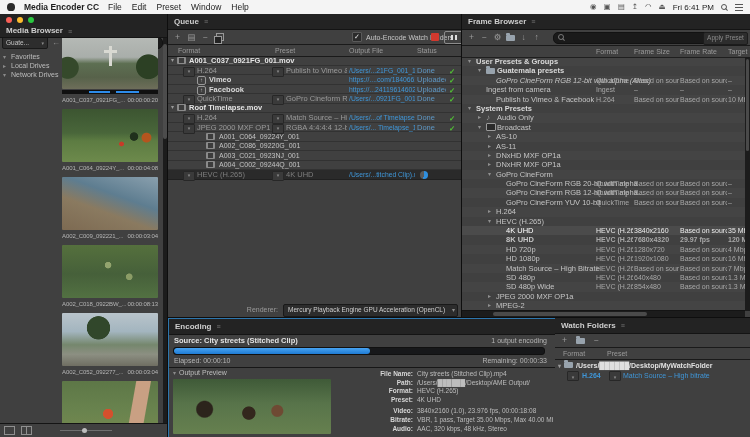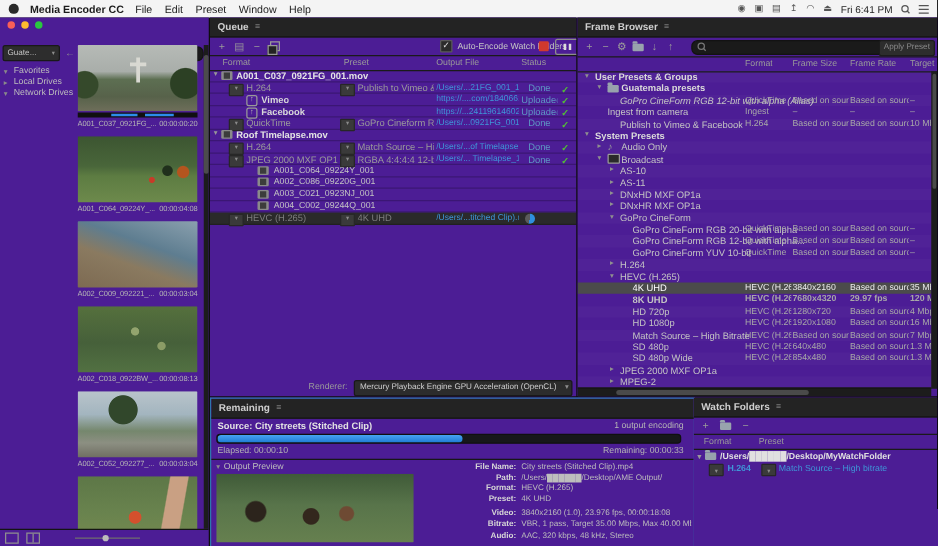--- a/index.html
+++ b/index.html
@@ -15,21 +15,21 @@
   .mb-ico{font-size:7.5px;line-height:8px;}
   .mb-clock{font-size:8px;color:#222;}
   .mag{width:7px;height:7px;position:relative;display:inline-block;}
   .mag::before{content:"";position:absolute;left:0;top:0;width:4px;height:4px;border:1px solid #555;border-radius:50%;}
   .mag::after{content:"";position:absolute;width:3px;height:1px;background:#555;transform:rotate(45deg);left:4px;top:5px;}
   .bars{width:8px;height:7px;display:inline-block;background:
         linear-gradient(#555,#555) 0 0/8px 1px no-repeat,
         linear-gradient(#555,#555) 0 3px/8px 1px no-repeat,
         linear-gradient(#555,#555) 0 6px/8px 1px no-repeat;}
   
-  .panel{position:absolute;background:#4c1d95;overflow:hidden;}
+  .panel{position:absolute;background:#404040;overflow:hidden;}
   .p-media{left:0;top:14px;width:167px;height:423px;}
   .p-queue{left:168px;top:14px;width:293px;height:303px;}
   .p-preset{left:462px;top:14px;width:288px;height:303px;}
   .p-encode{left:168px;top:318px;width:386px;height:119px;border:1px solid #2d76ad;}
   .p-watch{left:555px;top:318px;width:195px;height:119px;}
   .ptab{position:absolute;top:0;left:0;right:0;height:15px;border-bottom:1px solid #141414;
         display:flex;align-items:center;padding:0 6px;gap:5px;background:#232323;z-index:3;}
   .p-media .ptab{height:21px;align-items:flex-end;padding-bottom:2px;}
   .ptab .t{font-size:8px;font-weight:bold;color:#cecece;}
   .ptab .m{font-size:7px;color:#777;}
@@ -128,21 +128,21 @@
   .qsrc{display:flex;align-items:center;gap:3px;padding-left:3px;color:#e4e4e4;font-weight:bold;}
   .qsrc .car{color:#999;font-size:6px;font-weight:normal;}
   .qlink{color:#3f96d8;font-weight:bold;font-size:7px;margin-left:7px;}
   .qsub{display:flex;align-items:center;gap:4px;padding-left:38px;color:#c3c3c3;font-size:7px;}
   .qout span{position:absolute;top:0;white-space:nowrap;overflow:hidden;}
   .oc-chip1{left:15px;top:1px !important;}
   .oc-fmt{left:29px;width:73px;}
   .oc-chip2{left:104px;top:1px !important;}
   .oc-pre{left:118px;width:61px;}
   .oc-file{left:181px;width:66px;color:#3f96d8;font-size:6.8px;}
-  .oc-status{left:249px;width:29px;color:#5e97c4;text-align:center;}
+  .oc-status{left:249px;width:29px;color:#5e97c4;}
   .oc-check{left:281px;top:1px !important;}
   .up-icon{left:29px;top:1px !important;}
   .up-name{left:41px;color:#d8d8d8;font-weight:bold;}
   .enc{background:#2a2a2a;}
   .enc .oc-fmt,.enc .oc-pre{color:#7e7e7e;}
   .oc-pie{left:252px;top:1px !important;}
   .rend-row{position:absolute;left:0;right:0;bottom:1px;height:13px;}
   .rend-label{position:absolute;left:50px;width:60px;text-align:right;color:#9a9a9a;font-size:7px;top:3px;}
   .rend-drop{position:absolute;left:115px;right:3px;top:1px;height:11px;background:#2c2c2c;border:1px solid #191919;
              border-radius:2px;color:#cfcfcf;font-size:6.5px;line-height:10px;padding:0 9px 0 4px;
@@ -235,20 +235,24 @@
       <span class="mb-clock">Fri 6:41 PM</span>
       <span class="mag"></span>
       <span class="bars"></span>
     </span>
   </div>
 
   <div class="panel p-media">
     <span class="tl r"></span>
     <span class="tl y"></span>
     <span class="tl g"></span>
+    <div class="ptab">
+      <span class="t">Media Browser</span>
+      <span class="m">≡</span>
+    </div>
     <div class="m-toolbar">
       <span class="m-drop">
         <span>Guate...</span>
         <span style="font-size:5px;color:#8d8d8d;">▾</span>
       </span>
       <span class="m-arrow">←</span>
       <span class="m-arrow">→</span>
       <span class="ico-funnel"></span>
       <span class="mag"></span>
       <span class="searchbox m-search">
@@ -643,21 +647,21 @@
     <div class="pb-vscroll">
         <i></i>
       </div>
     <div class="pb-hscroll">
         <i></i>
       </div>
   </div>
 
   <div class="panel p-encode">
     <div class="ptab">
-      <span class="t">Remaining</span>
+      <span class="t">Encoding</span>
       <span class="m">≡</span>
     </div>
     <span class="e-src">Source: City streets (Stitched Clip)</span>
     <span class="e-count">1 output encoding</span>
     <div class="e-bar">
         <i id="enc-fill" style="width: 53%;"></i>
       </div>
     <span class="e-elapsed">Elapsed: 00:00:10</span>
     <span class="e-remaining">Remaining: 00:00:33</span>
     <div class="e-div"></div>

